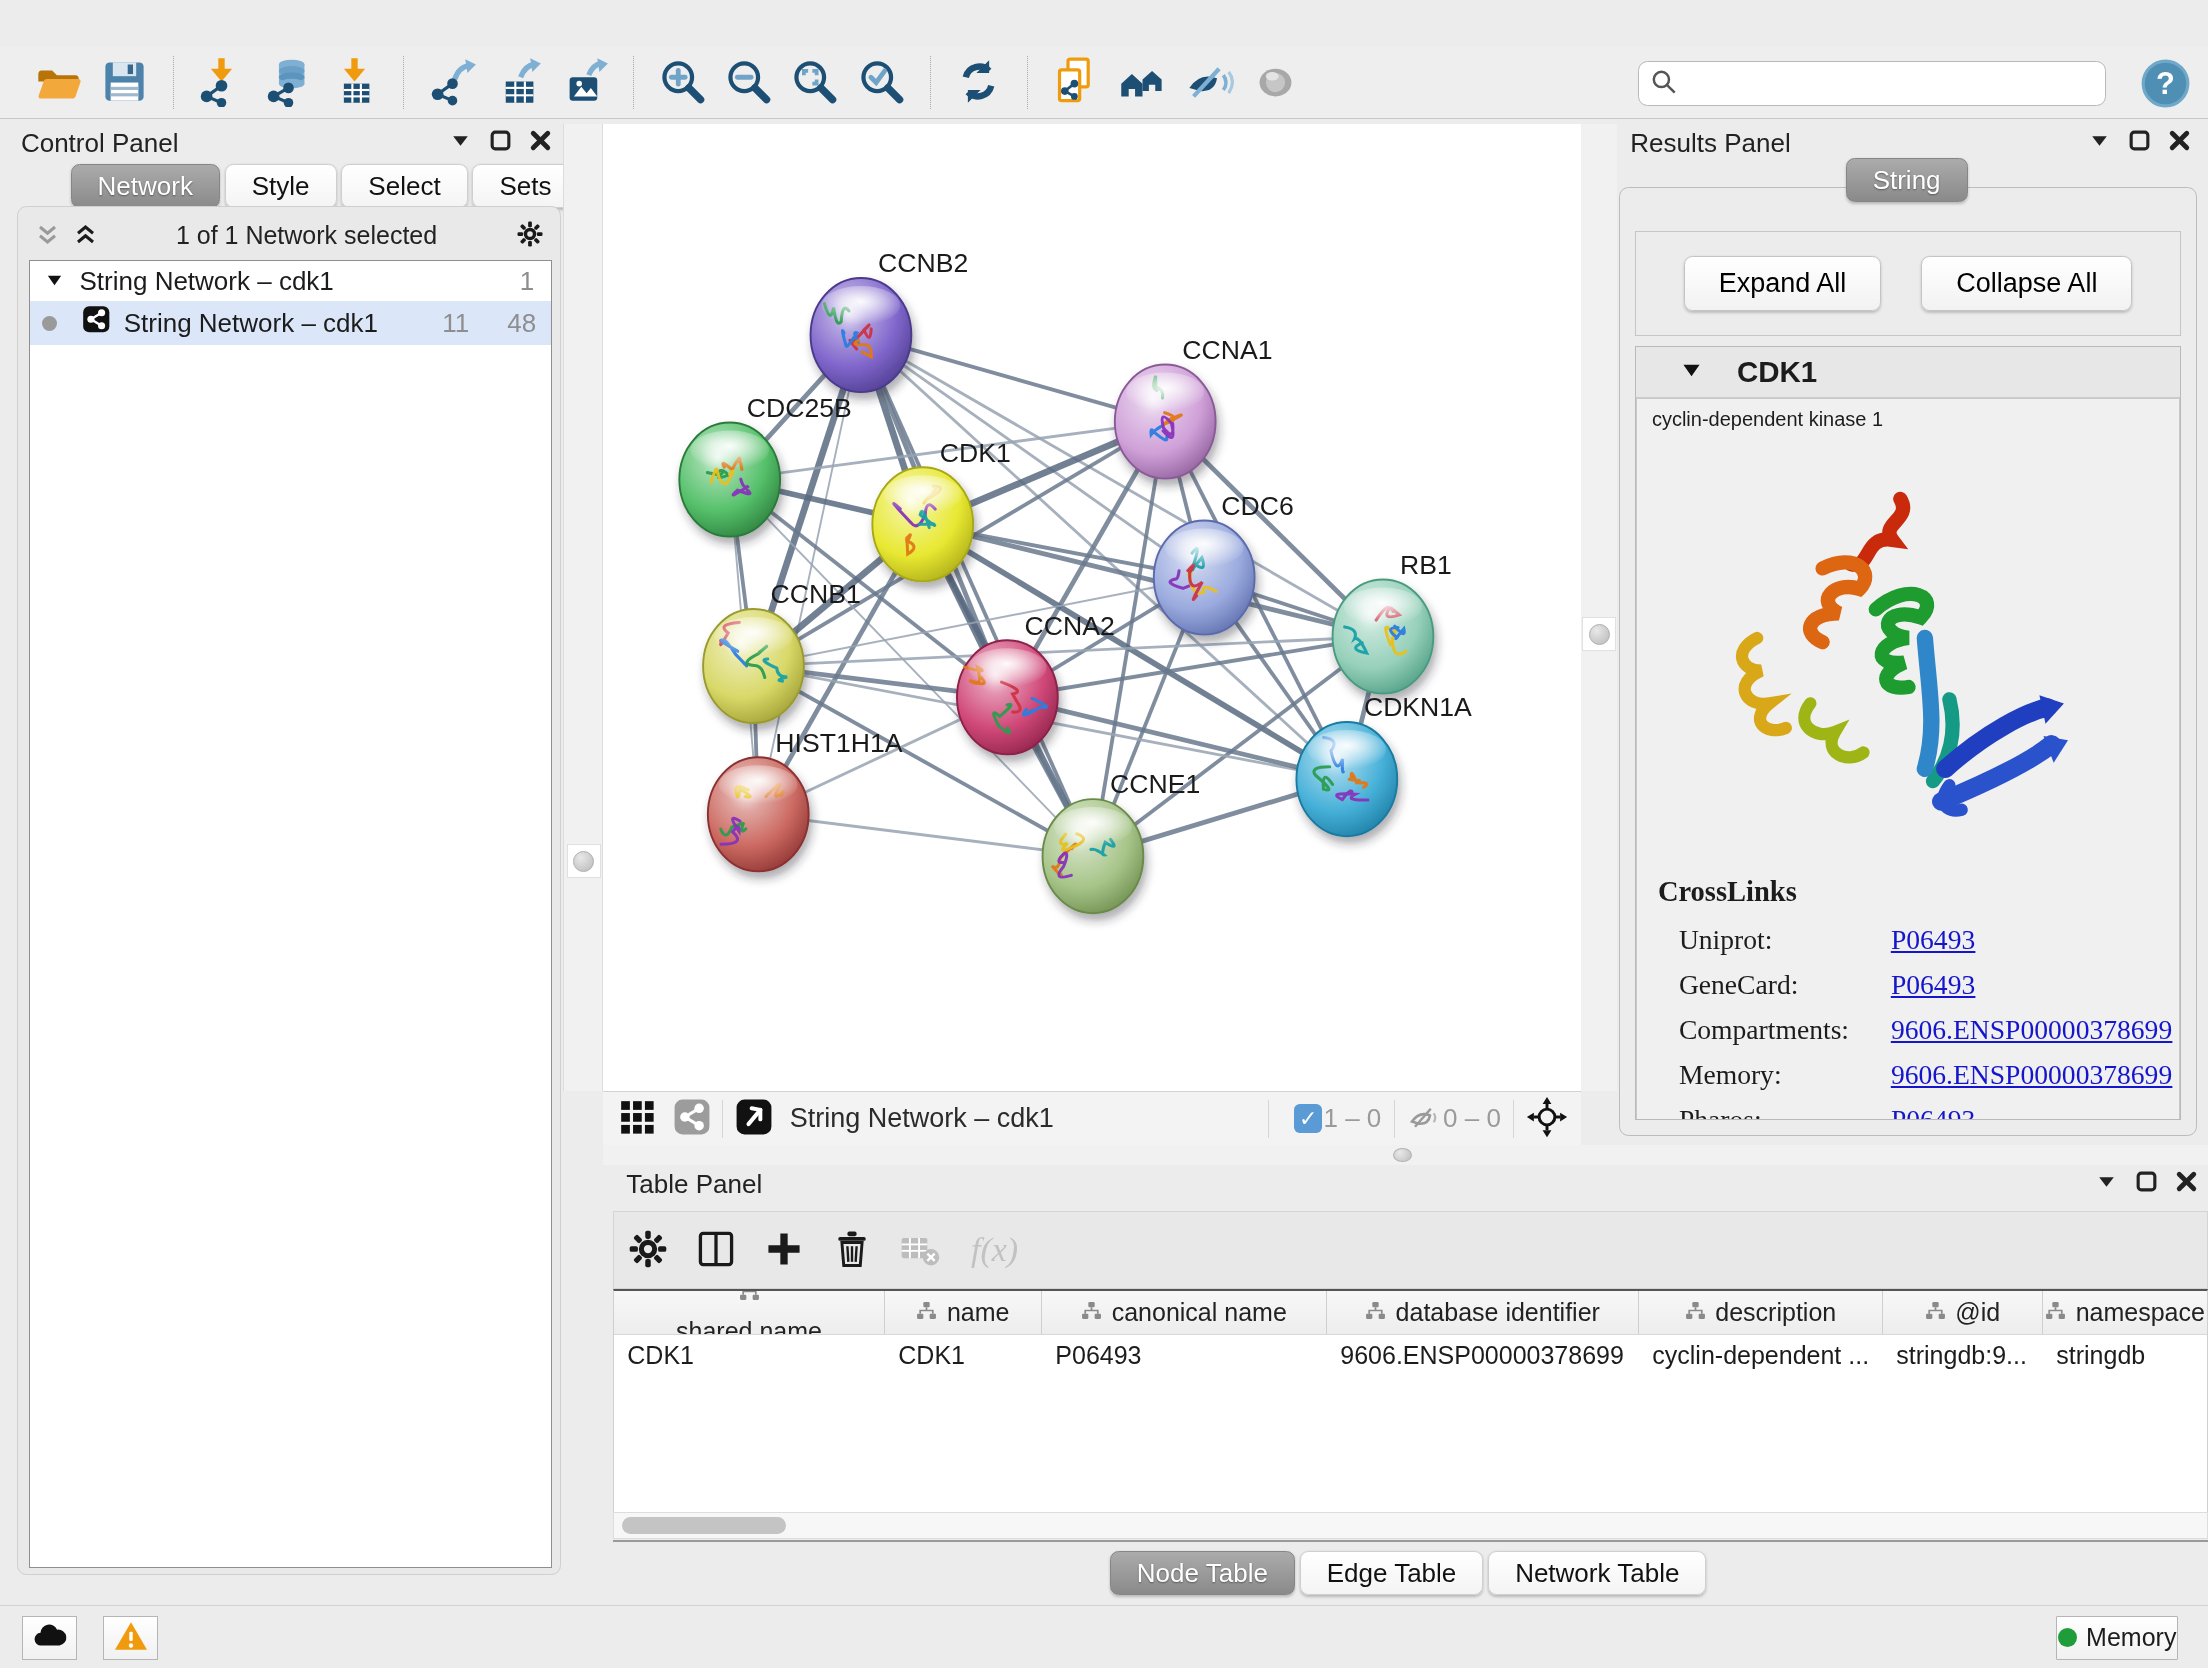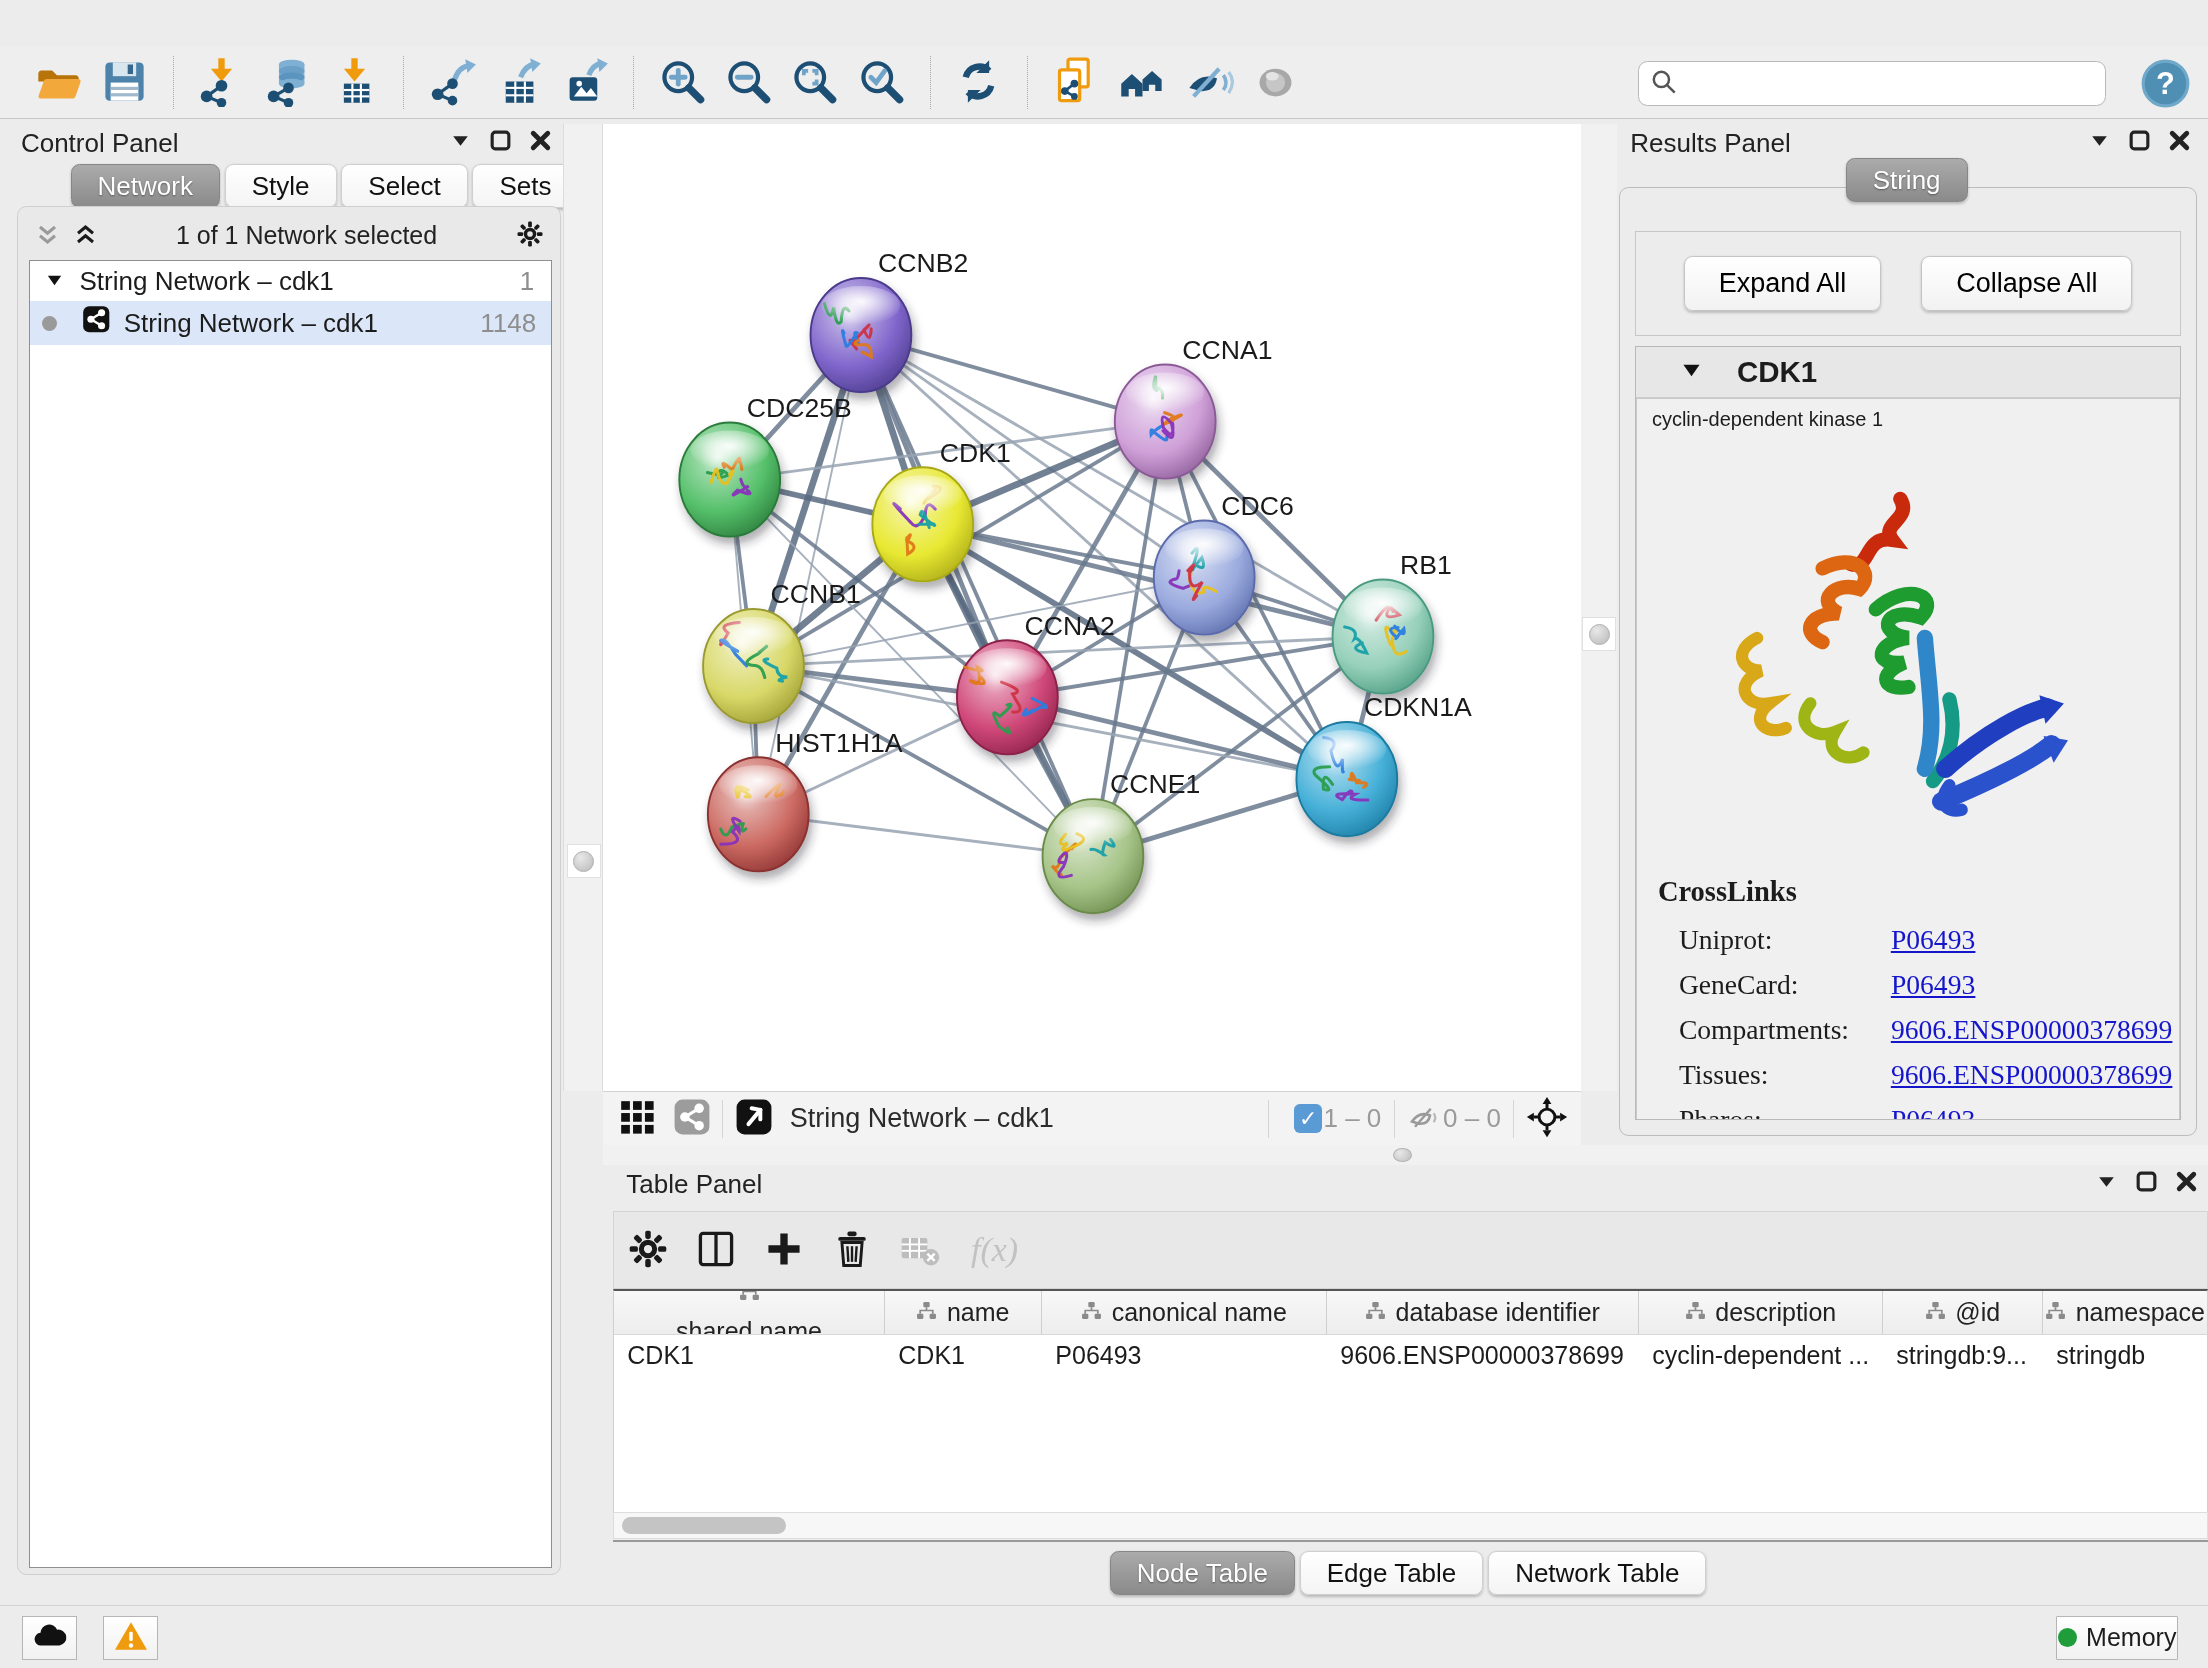--- a/index.html
+++ b/index.html
@@ -391,21 +391,21 @@
                 <rect x="2" y="2" width="44" height="44" rx="10" fill="#111"></rect>
                 <g stroke="#fff" stroke-width="4">
                   <line x1="15" y1="24" x2="33" y2="13"></line>
                   <line x1="15" y1="24" x2="33" y2="35"></line>
                 </g>
                 <circle cx="15" cy="24" r="6" fill="#fff"></circle>
                 <circle cx="33" cy="13" r="6" fill="#fff"></circle>
                 <circle cx="33" cy="35" r="6" fill="#fff"></circle>
               </svg></span>
           <span style="margin-left:13.3px; flex:1">String Network – cdk1</span>
-          <span class="tree-count" style="">11</span>
+          <span class="tree-count" style="margin-right:38px">11</span>
           <span class="tree-count" style="margin-right:15px">48</span>
         </div>
       </div>
     </div>
   </div>
 
   <div class="vsplit" style="left:563px; top:124px; width:40px; height:967px; border-left:1px solid #dcdcdc; border-right:1px solid #dcdcdc;">
     <div class="handle" style="left:2.9px; top:720px;">
         <i></i>
       </div>
@@ -771,21 +771,21 @@
                 </div>
                 <div class="cl-row">
                   <span class="cl-label">GeneCard:</span>
                   <span class="cl-val"><a href="#">P06493</a></span>
                 </div>
                 <div class="cl-row">
                   <span class="cl-label">Compartments:</span>
                   <span class="cl-val"><a href="#">9606.ENSP00000378699</a></span>
                 </div>
                 <div class="cl-row">
-                  <span class="cl-label">Tissues:</span>
+                  <span class="cl-label">Memory:</span>
                   <span class="cl-val"><a href="#">9606.ENSP00000378699</a></span>
                 </div>
                 <div class="cl-row">
                   <span class="cl-label">Pharos:</span>
                   <span class="cl-val"><a href="#">P06493</a></span>
                 </div>
               </div>
           </div>
         </div>
       </div>

